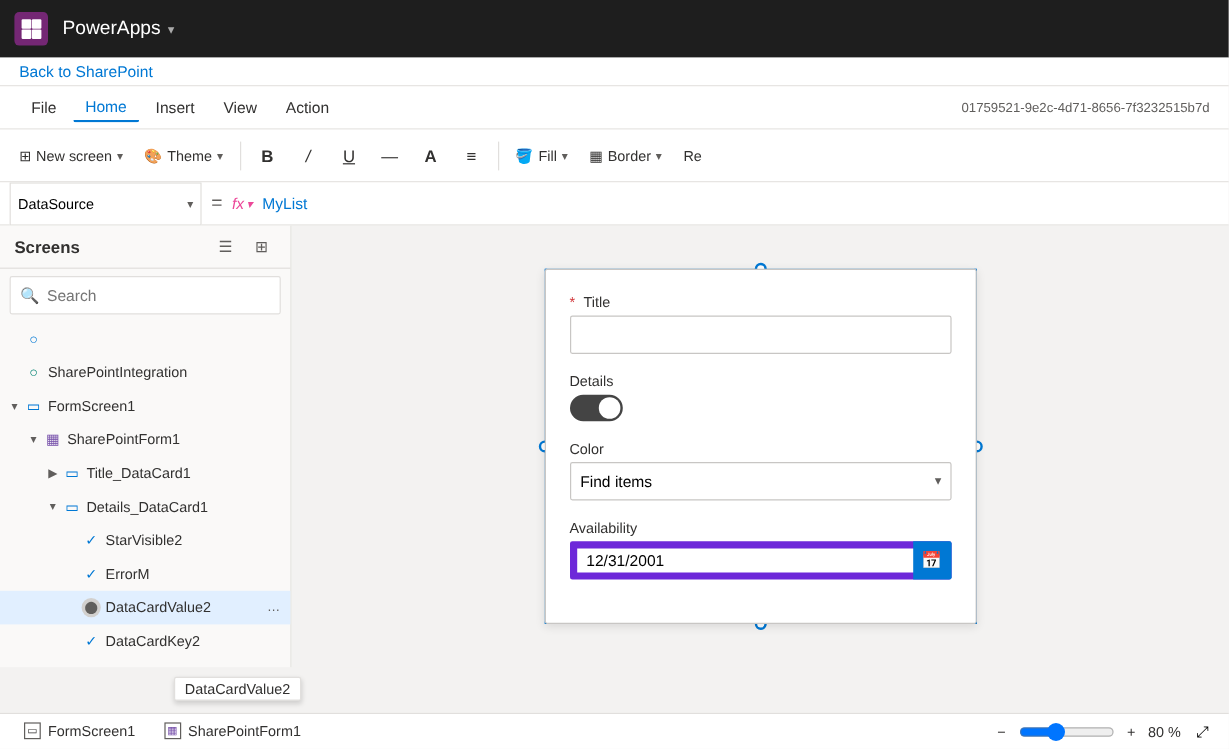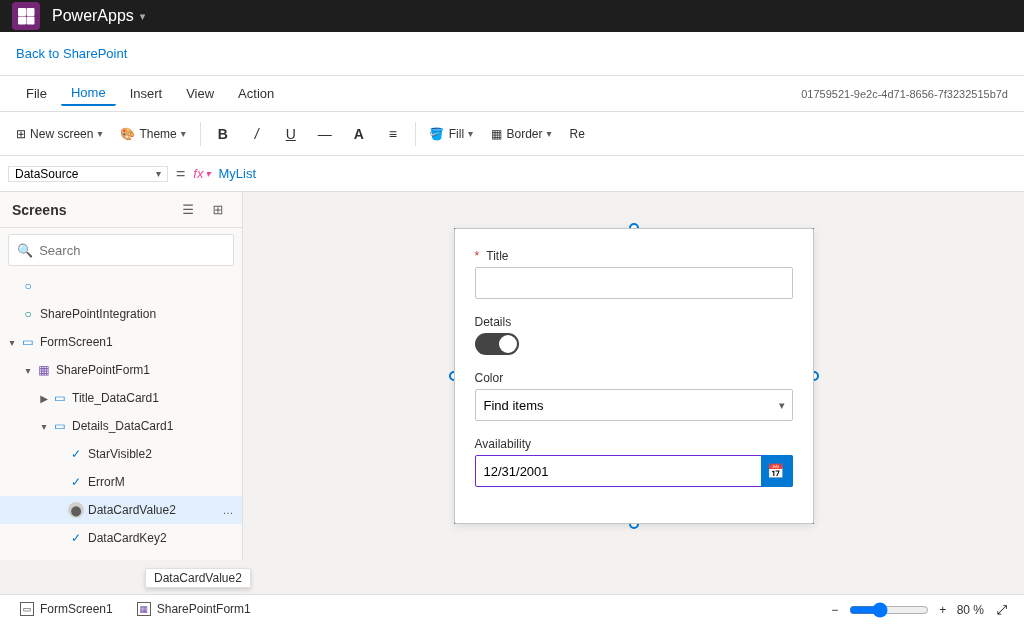--- a/index.html
+++ b/index.html
@@ -1,20 +1,20 @@
 <!DOCTYPE html>
 <html><head>
   <meta charset="utf-8">
   <style>
     * { box-sizing: border-box; margin: 0; padding: 0; }
     body { font-family: 'Segoe UI', Arial, sans-serif; font-size: 13px; background: #f3f2f1; overflow: hidden; width: 1024px; height: 624px; }
 
     
     .title-bar {
-      height: 32px;
+      height: 48px;
       background: #1e1e1e;
       display: flex;
       align-items: center;
       padding: 0 12px;
       gap: 12px;
     }
     .title-bar-logo {
       width: 28px; height: 28px;
       background: #742774;
       display: flex; align-items: center; justify-content: center;
@@ -24,21 +24,21 @@
     .title-bar-appname {
       color: white;
       font-size: 16px;
       font-weight: 400;
       display: flex; align-items: center; gap: 6px;
     }
     .title-bar-appname .chevron { font-size: 11px; color: #aaa; }
 
     
     .back-link-bar {
-      height: 44px;
+      height: 24px;
       background: white;
       display: flex;
       align-items: center;
       padding: 0 16px;
       border-bottom: 1px solid #e1dfdd;
     }
     .back-link {
       color: #0078d4;
       font-size: 13px;
       cursor: pointer;
@@ -98,21 +98,21 @@
     .formula-bar {
       height: 36px;
       background: white;
       display: flex;
       align-items: center;
       padding: 0 8px;
       border-bottom: 1px solid #e1dfdd;
       gap: 8px;
     }
     .formula-dropdown {
-      width: 160px; height: 16px;
+      width: 160px; height: 36px;
       border: 1px solid #e1dfdd;
       padding: 0 6px;
       font-size: 12px;
       background: white;
       display: flex; align-items: center; justify-content: space-between;
       cursor: pointer;
     }
     .formula-equals {
       font-size: 16px; color: #605e5c; font-weight: 300;
     }
@@ -286,21 +286,21 @@
       pointer-events: none;
       font-size: 11px; color: #605e5c;
     }
 
     .date-input-wrapper {
       position: relative;
       width: 100%;
     }
     .date-input {
       width: 100%; height: 32px;
-      border: 1px solid #6d28d9;
+      border: 6px solid #6d28d9;
       border-radius: 2px;
       padding: 0 36px 0 8px;
       font-size: 13px;
       background: white;
       outline: none;
     }
     .date-icon-btn {
       position: absolute; right: 0; top: 0;
       width: 32px; height: 32px;
       background: #0078d4;

